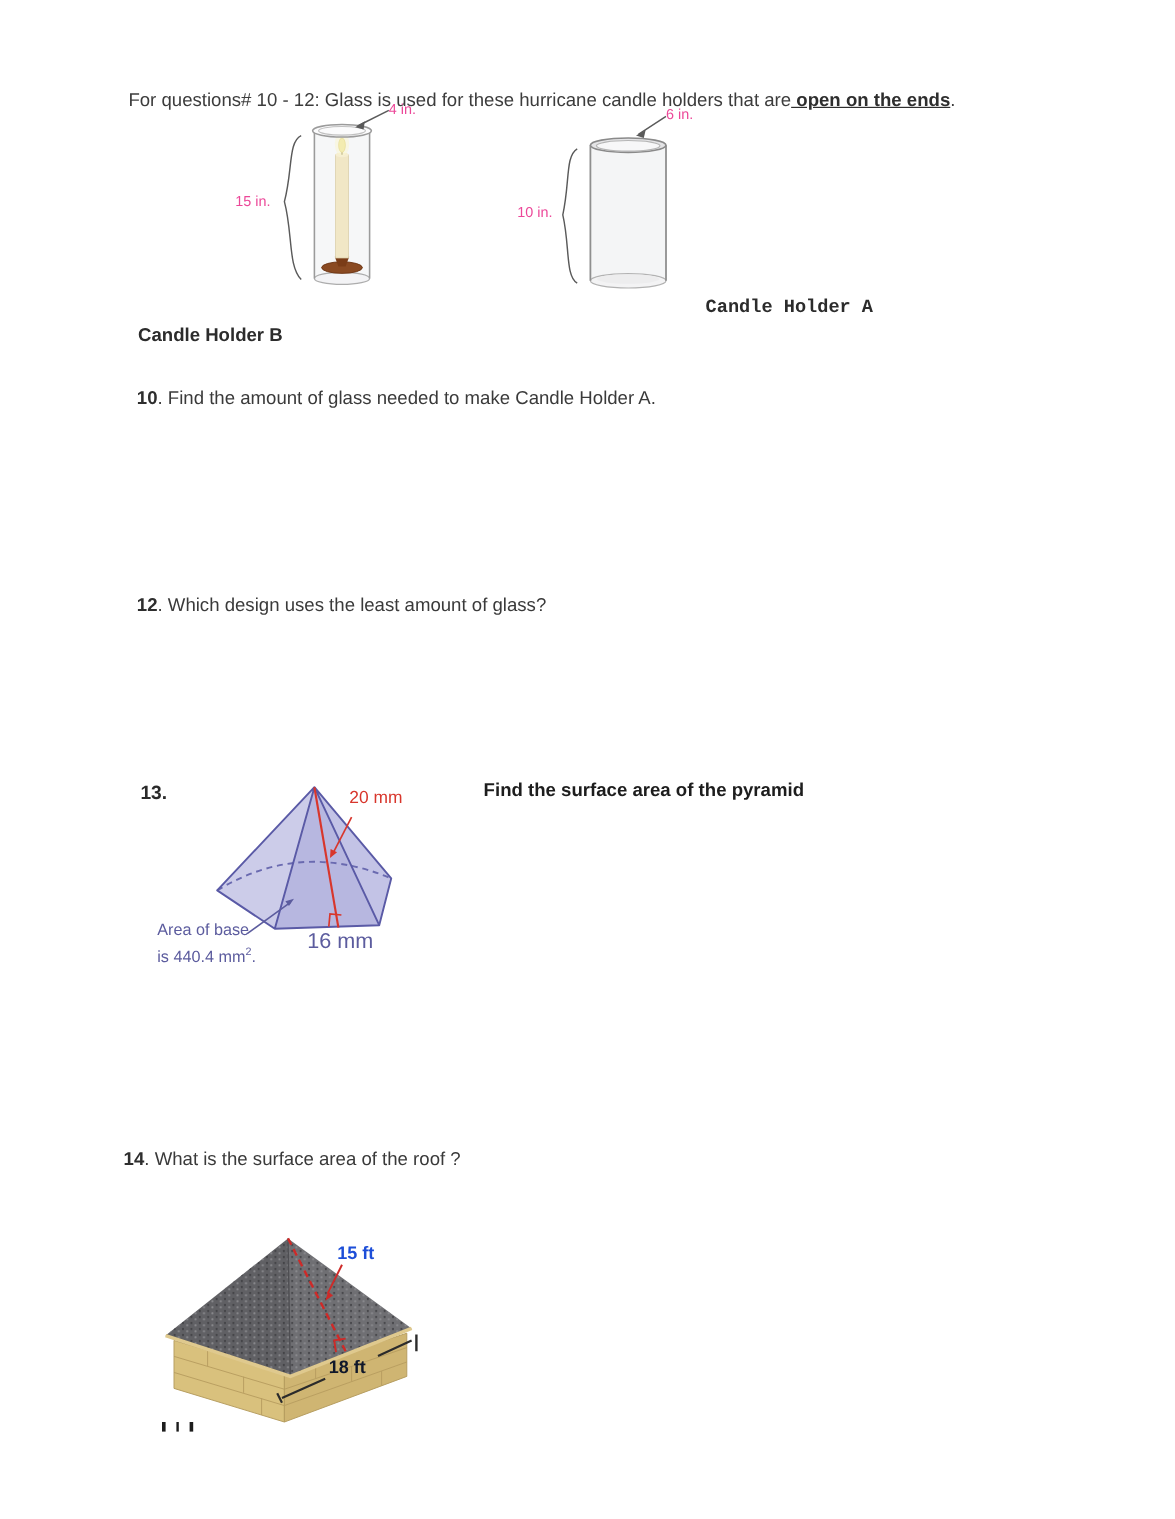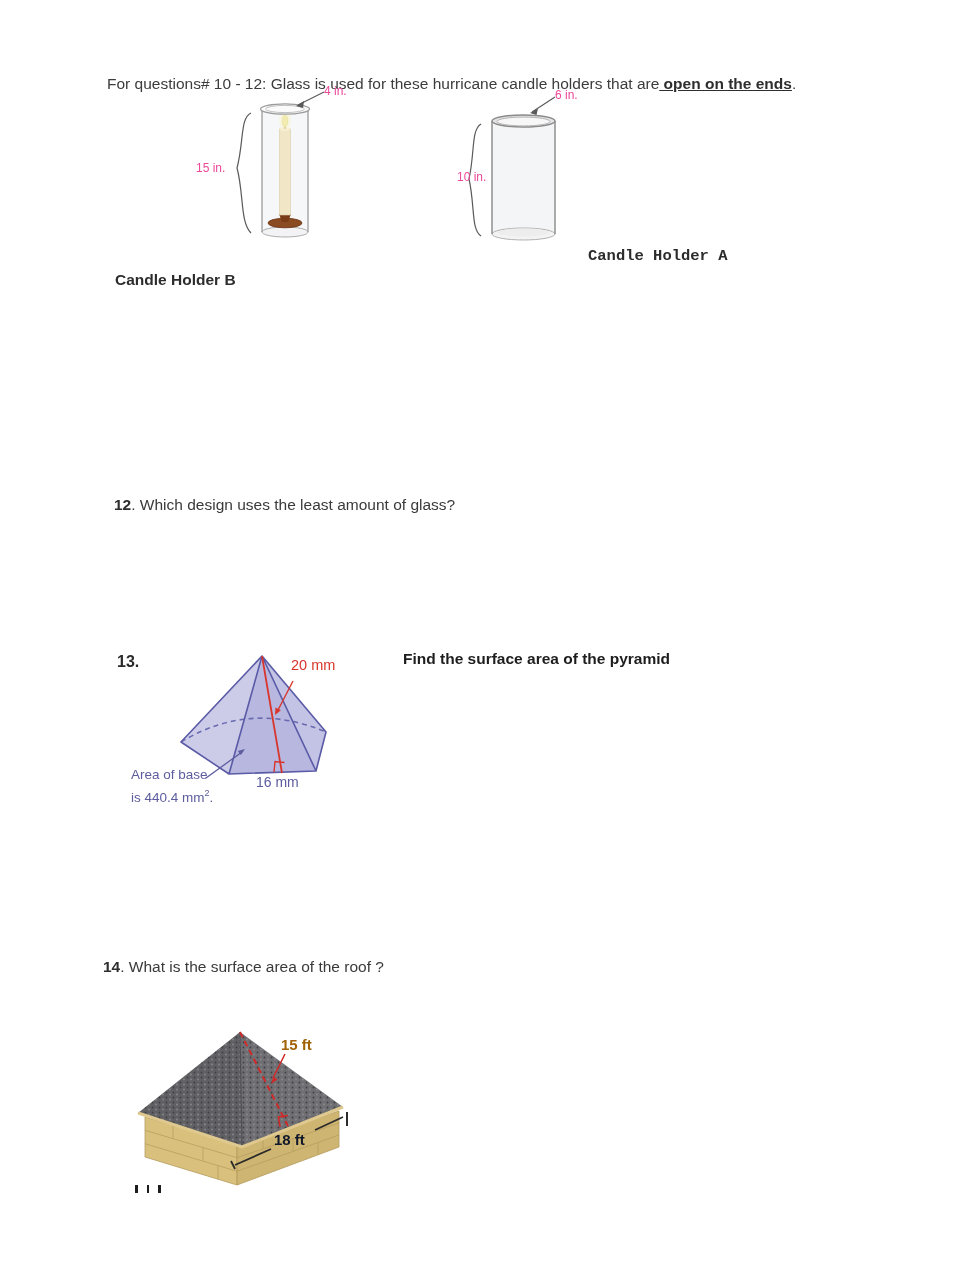--- a/index.html
+++ b/index.html
@@ -9,23 +9,23 @@
   }
   .abs{position:absolute;}
   .keep-space{white-space:pre-wrap;}
   .header-line{left:107px;top:59px;font-size:15.5px;color:#3c3c3c;width:800px;}
   .bu{font-weight:700;text-decoration:underline;color:#2e2e2e;}
   .caption{font-weight:700;font-size:15.5px;color:#2c2c2c;}
   .question{font-size:15.5px;color:#3a3a3a;}
   .qnum{font-weight:700;color:#2e2e2e;}
   .dimlabel{font-weight:400;font-size:12px;color:#ec4899;}
   .pyr-red{font-size:14.5px;color:#d8362c;}
-  .pyr-purple{font-size:14px;color:#5c5c9e;}
+  .pyr-purple{font-size:18px;color:#5c5c9e;}
   .pyr-note{font-size:13.5px;color:#5c5c9e;line-height:18px;}
-  .roof-red{font-weight:700;font-size:15px;color:#a16207;}
+  .roof-red{font-weight:700;font-size:15px;color:#1d4ed8;}
   .roof-dark{font-weight:700;font-size:15px;color:#0f172a;}
   .prompt-bold{font-weight:700;font-size:15.5px;color:#1d1d1d;}
   .q13num{font-weight:700;font-size:16px;color:#2a2a2a;}
   .artifact{display:flex;gap:9px;}
   .artifact i{display:block;width:2.5px;height:8px;background:#1d1d1d;}
   sup{font-size:9px;}
   svg{display:block;}
 </style>
 </head>
 <body>
@@ -73,23 +73,24 @@
       <line x1="64" y1="37" x2="64" y2="150" stroke="#8f8f8f" stroke-width="1.5"></line>
       <line x1="127" y1="37" x2="127" y2="150" stroke="#8f8f8f" stroke-width="1.5"></line>
       <ellipse cx="95.5" cy="37" rx="31.5" ry="6" fill="#e4e4e6" stroke="#8a8a8a" stroke-width="1.4"></ellipse>
       <ellipse cx="95.5" cy="37.5" rx="26.5" ry="4.4" fill="#f7f7f8" stroke="#b5b5b5" stroke-width="1"></ellipse>
       <path d="M53 40 C43 46 47 68 41 95 C47 121 43 146 53 152" fill="none" stroke="#5a5a5a" stroke-width="1.2"></path>
       <line x1="127" y1="13" x2="104" y2="28" stroke="#5a5a5a" stroke-width="1.2"></line>
       <polygon points="102,29 110,24.5 108.5,31" fill="#5a5a5a"></polygon>
     </svg>
   </div>
   <span class="abs dimlabel" style="left:555px;top:88px;">6 in.</span>
-  <span class="abs dimlabel" style="left:457px;top:170px;">10 in.</span>
+  <span class="abs dimlabel" style="left:431px;top:170px;">10 in.</span>
   <span class="abs caption" style="left:588px;top:247px;font-family:Liberation Mono, monospace;">Candle Holder A</span>
 
+  <p class="abs question" style="left:114px;top:308px;"><span class="qnum">10</span><span>. Find the amount of glass needed to make Candle Holder A.</span></p>
   <p class="abs question" style="left:114px;top:480px;"><span class="qnum">12</span><span>. Which design uses the least amount of glass?</span></p>
 
   <span class="abs q13num" style="left:117px;top:653px;text-align:center;">13.</span>
   <span class="abs prompt-bold" style="left:403px;top:650px;">Find the surface area of the pyramid</span>
 
   <div class="abs" style="left:128px;top:648px;width:250px;height:170px;">
     <svg width="250" height="170" viewBox="0 0 250 170">
 
       <polygon points="134,8 53,94 101,126" fill="#cccce9"></polygon>
       <polygon points="134,8 101,126 188,123" fill="#b7b7e0"></polygon>

